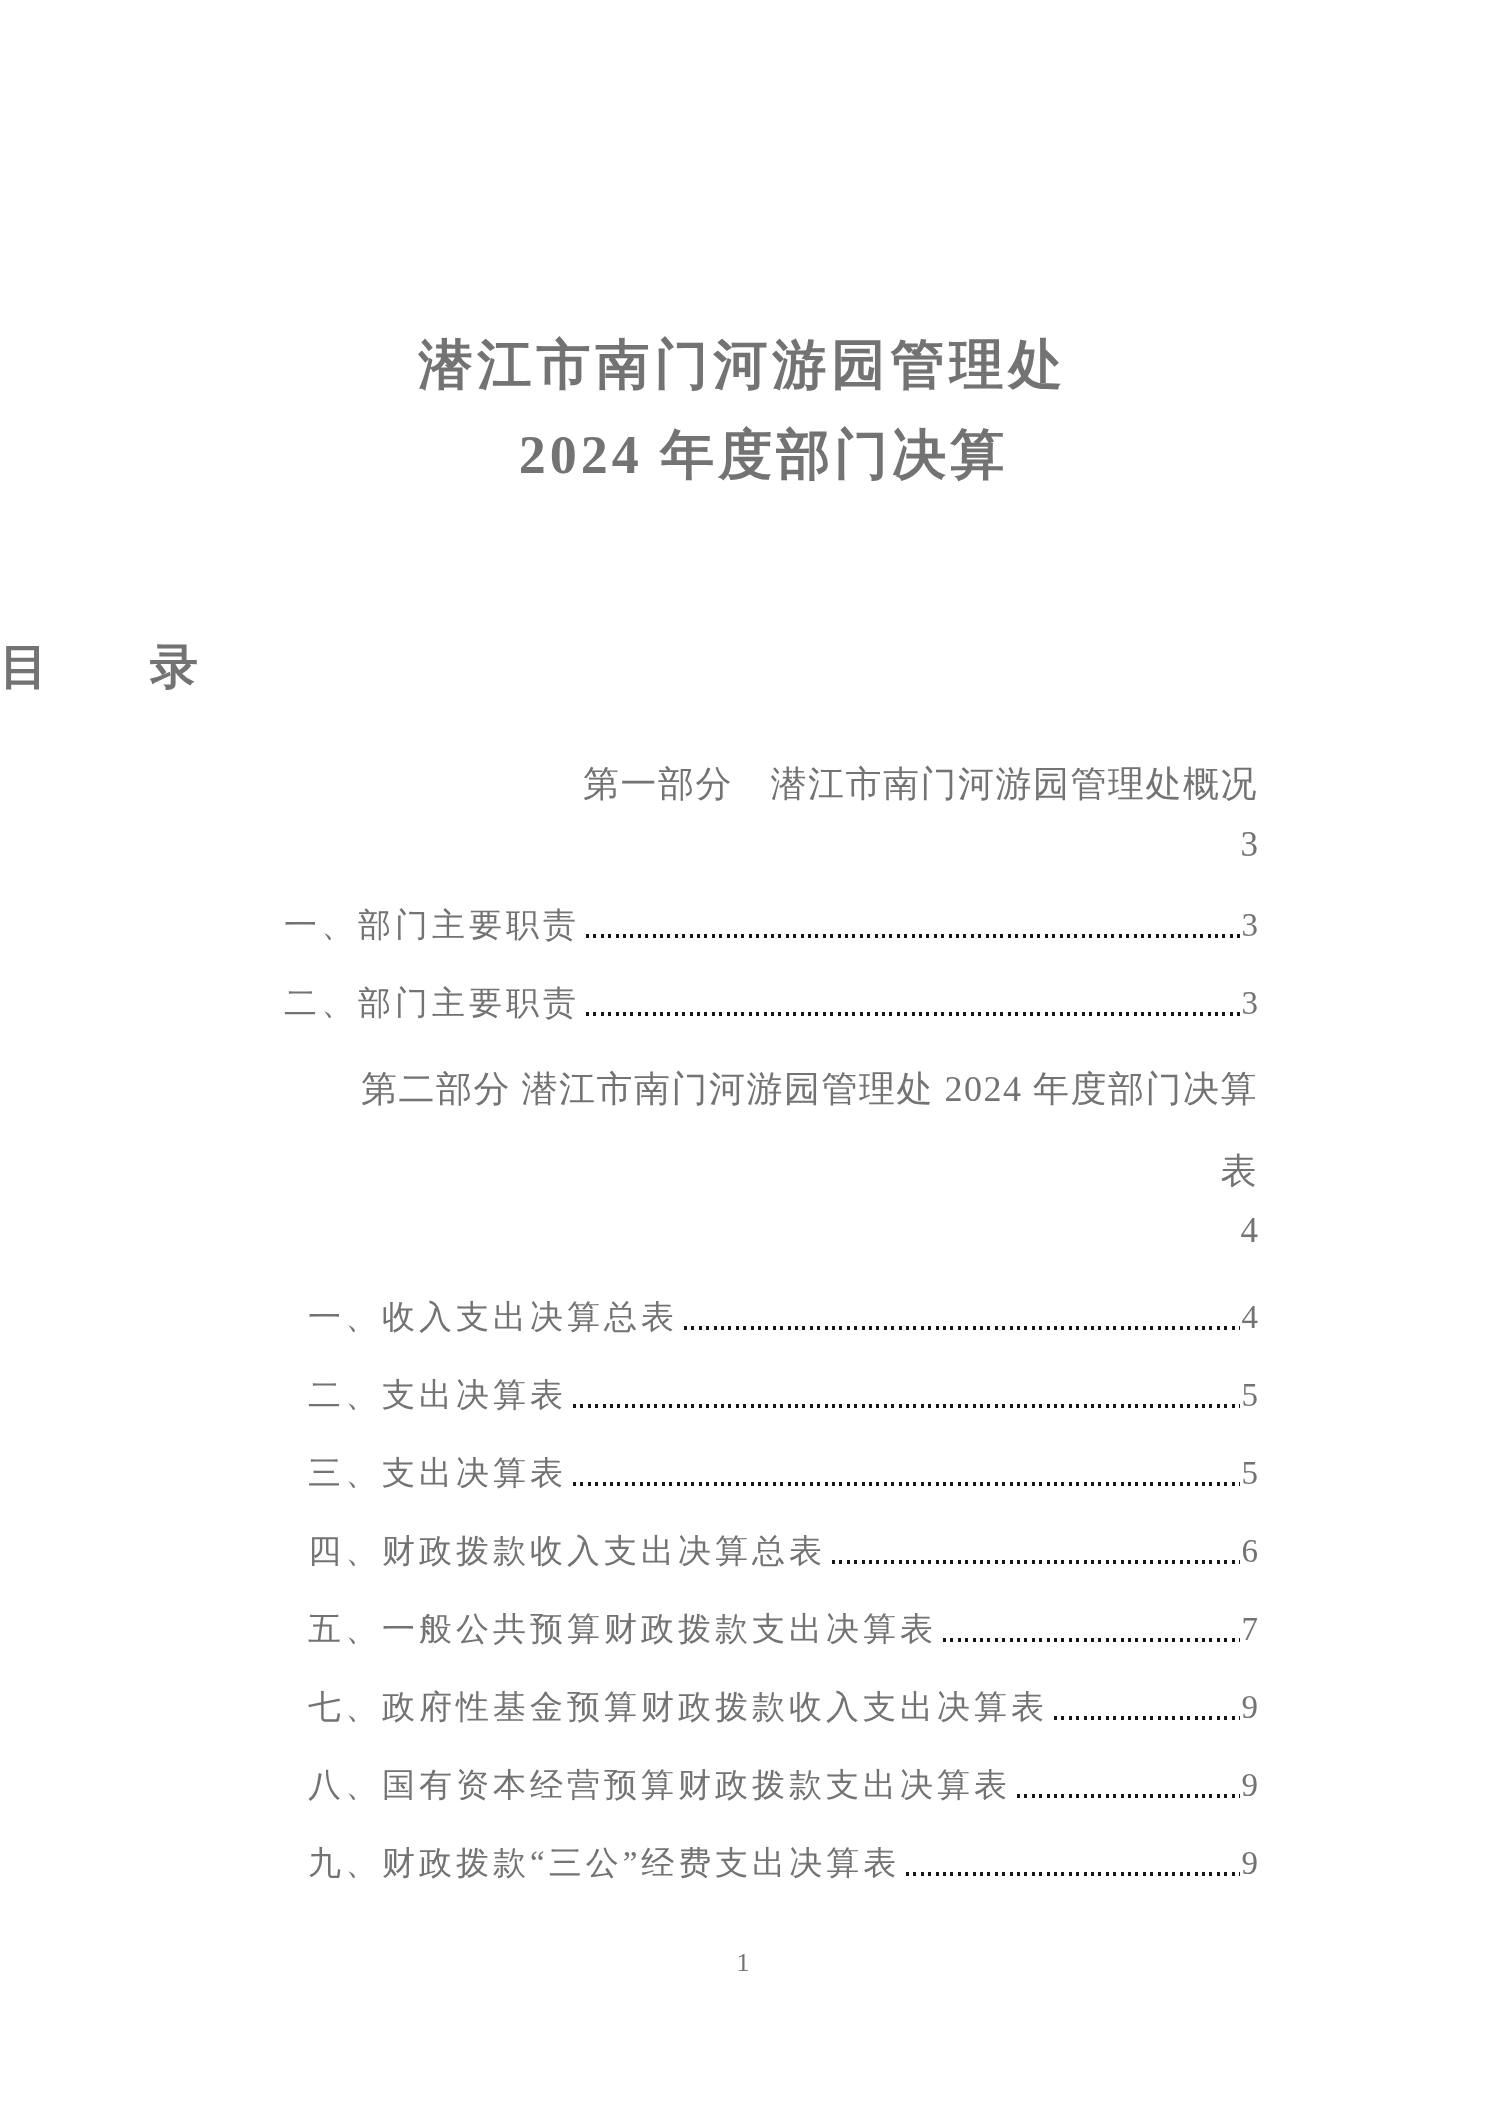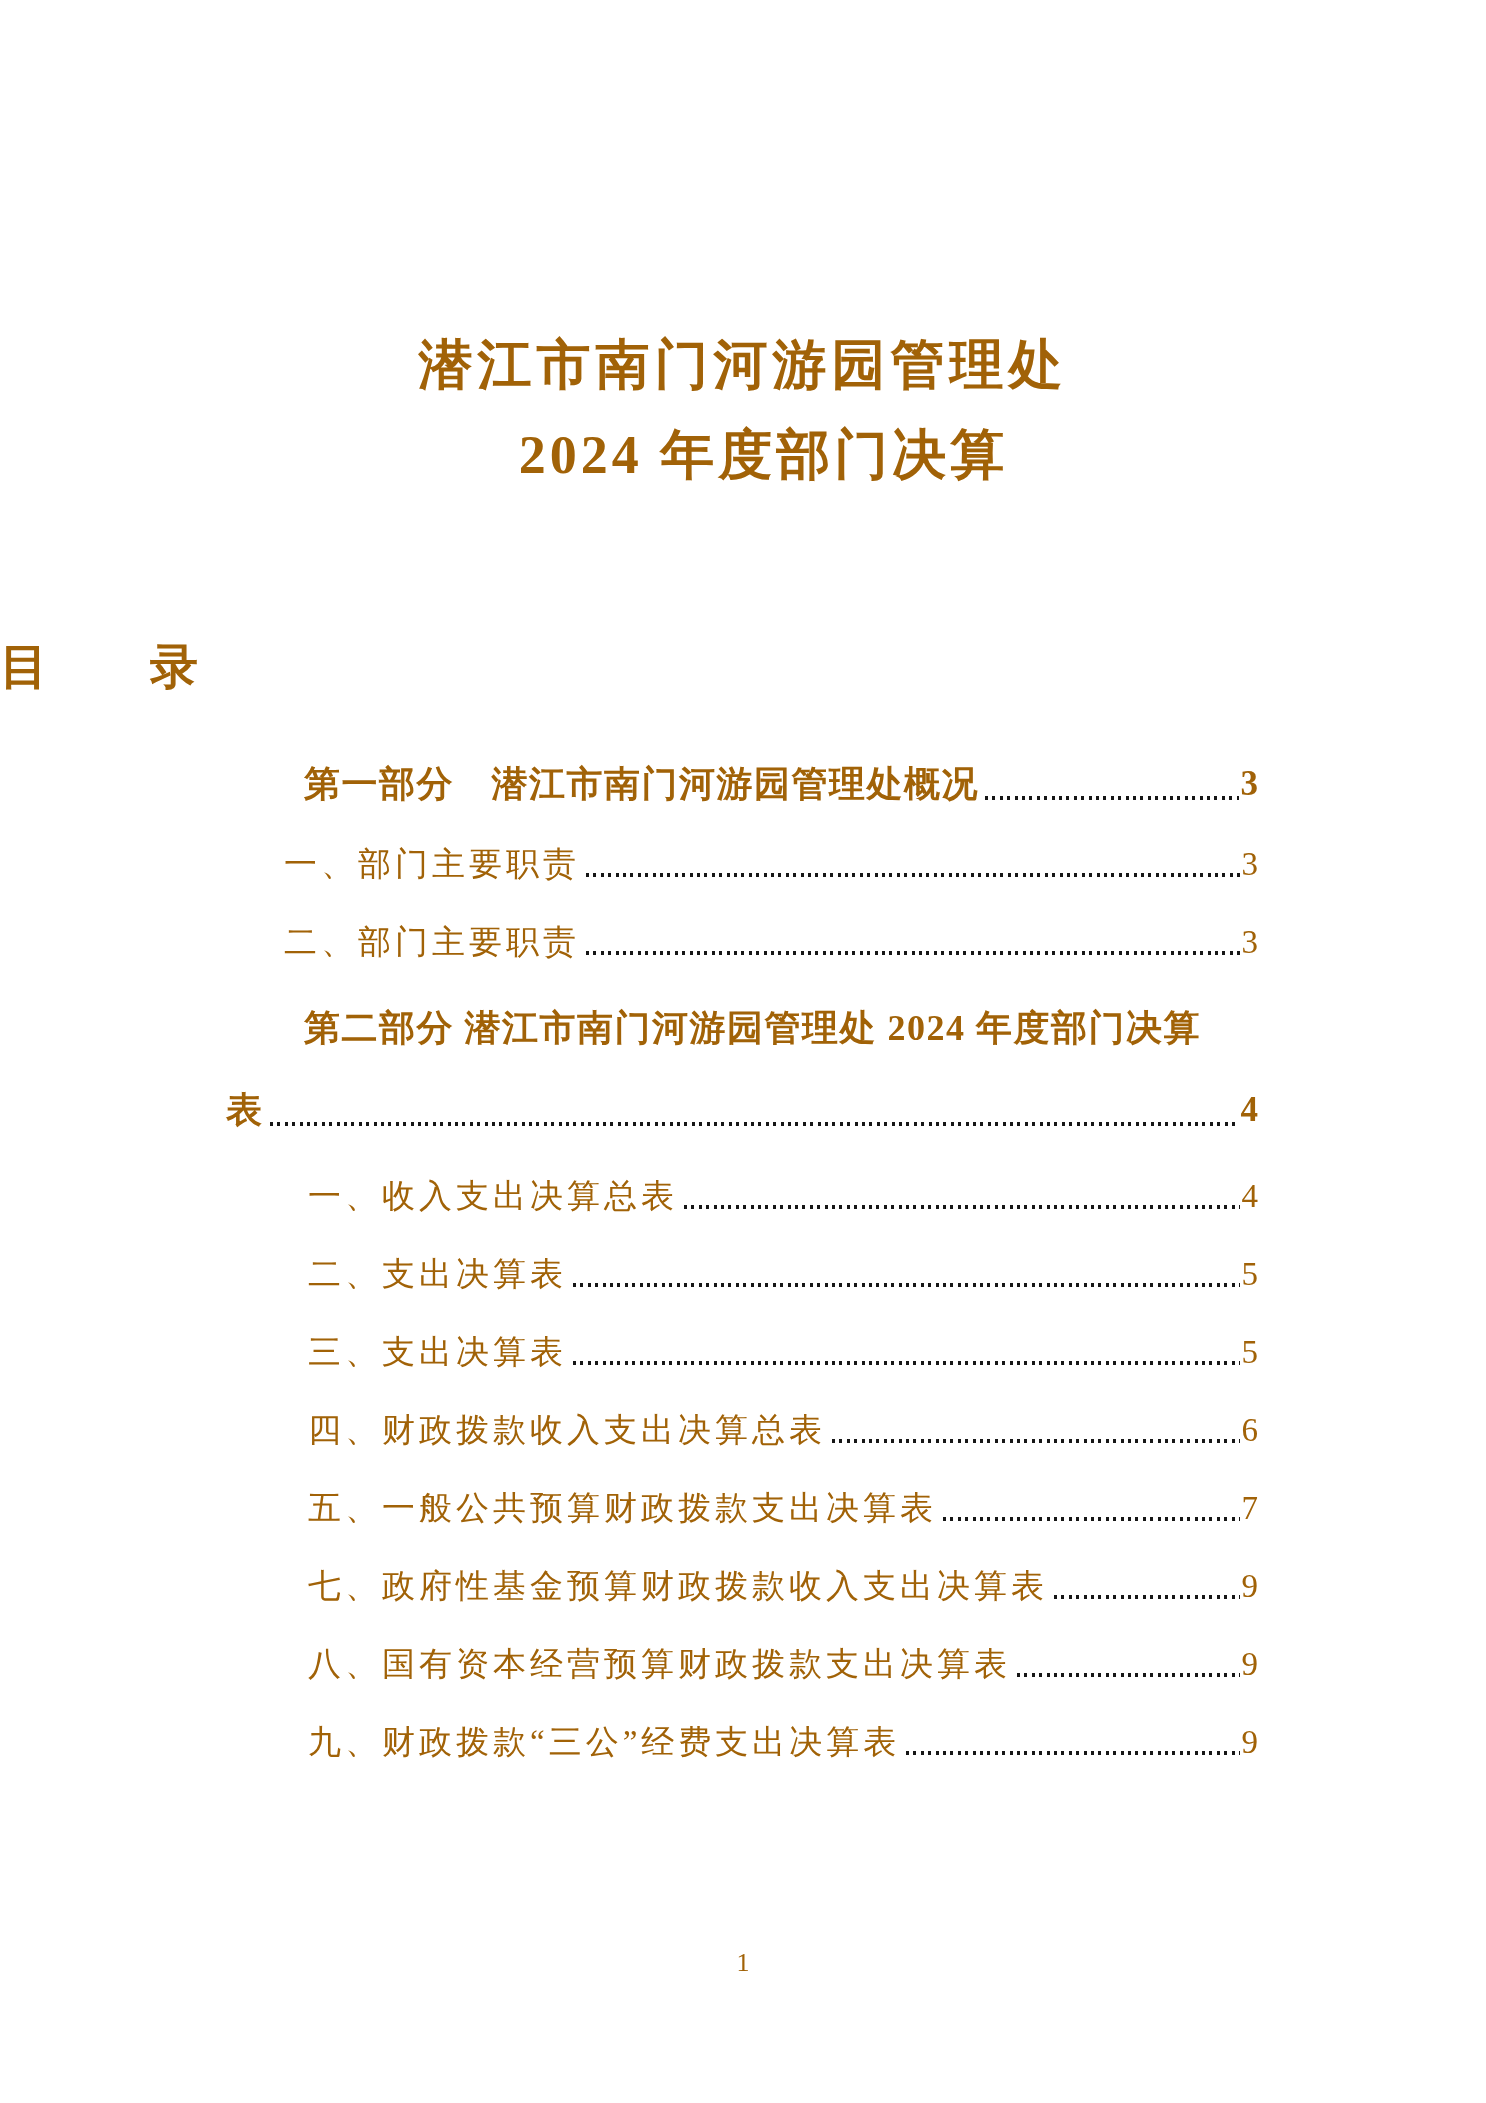--- a/index.html
+++ b/index.html
@@ -2,21 +2,21 @@
 <html><head>
 <meta charset="utf-8">
 <style>
   html,body { margin:0; padding:0; background:#ffffff; }
   .page {
     position:relative;
     width:1486px;
     height:2103px;
     margin:0 auto;
     background:#ffffff;
-    color:#a16207;
+    color:#737373;
     font-family:"Liberation Serif","DejaVu Serif",serif;
     overflow:hidden;
   }
   .title-block { padding-top:336px; text-align:center; }
   .doc-title {
     margin:0;
     font-size:54px;
     font-weight:bold;
     line-height:58px;
     letter-spacing:5px;
@@ -33,24 +33,25 @@
   .toc { margin-top:68px; padding:0 228px 0 226px; }
   .toc-row {
     display:flex;
     align-items:flex-end;
     margin-bottom:34px;
     font-size:33px;
     line-height:44px;
     letter-spacing:4px;
   }
   .toc-row.bold {
-    font-weight:bold;
+    font-weight:normal;
     font-size:36px;
     line-height:48px;
     letter-spacing:1.5px;
+    flex-direction:column;
   }
   .ind-h { padding-left:78px; }
   .ind-a { padding-left:58px; }
   .ind-b { padding-left:82px; }
   .gap-sm { }
   .gap-md { margin-top:40px; }
   .gap-lg { margin-top:40px; }
   .toc-label { white-space:nowrap; }
   .no-leader .toc-label { white-space:normal; }
   .toc-leader {

